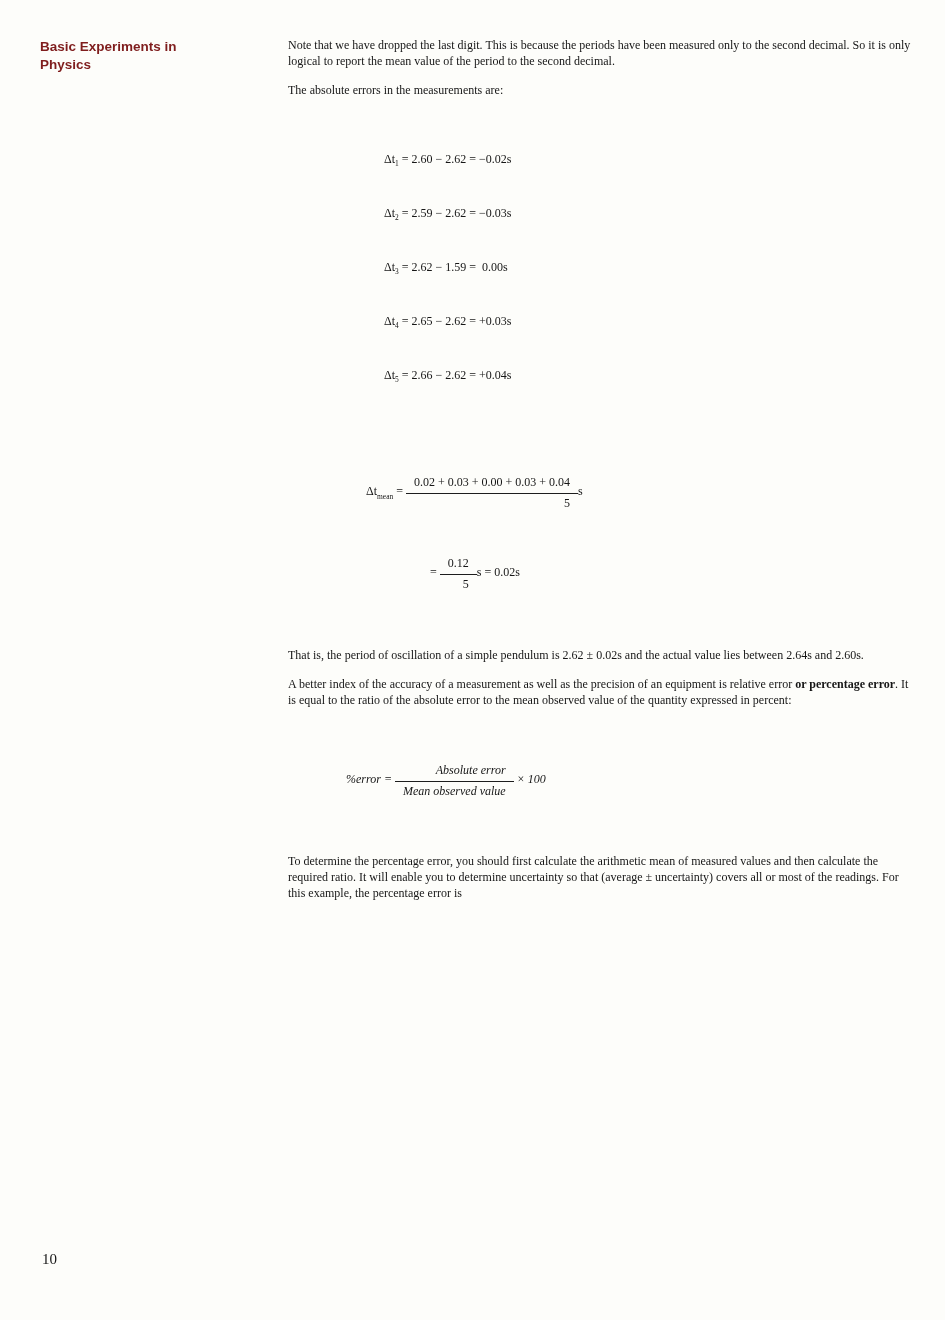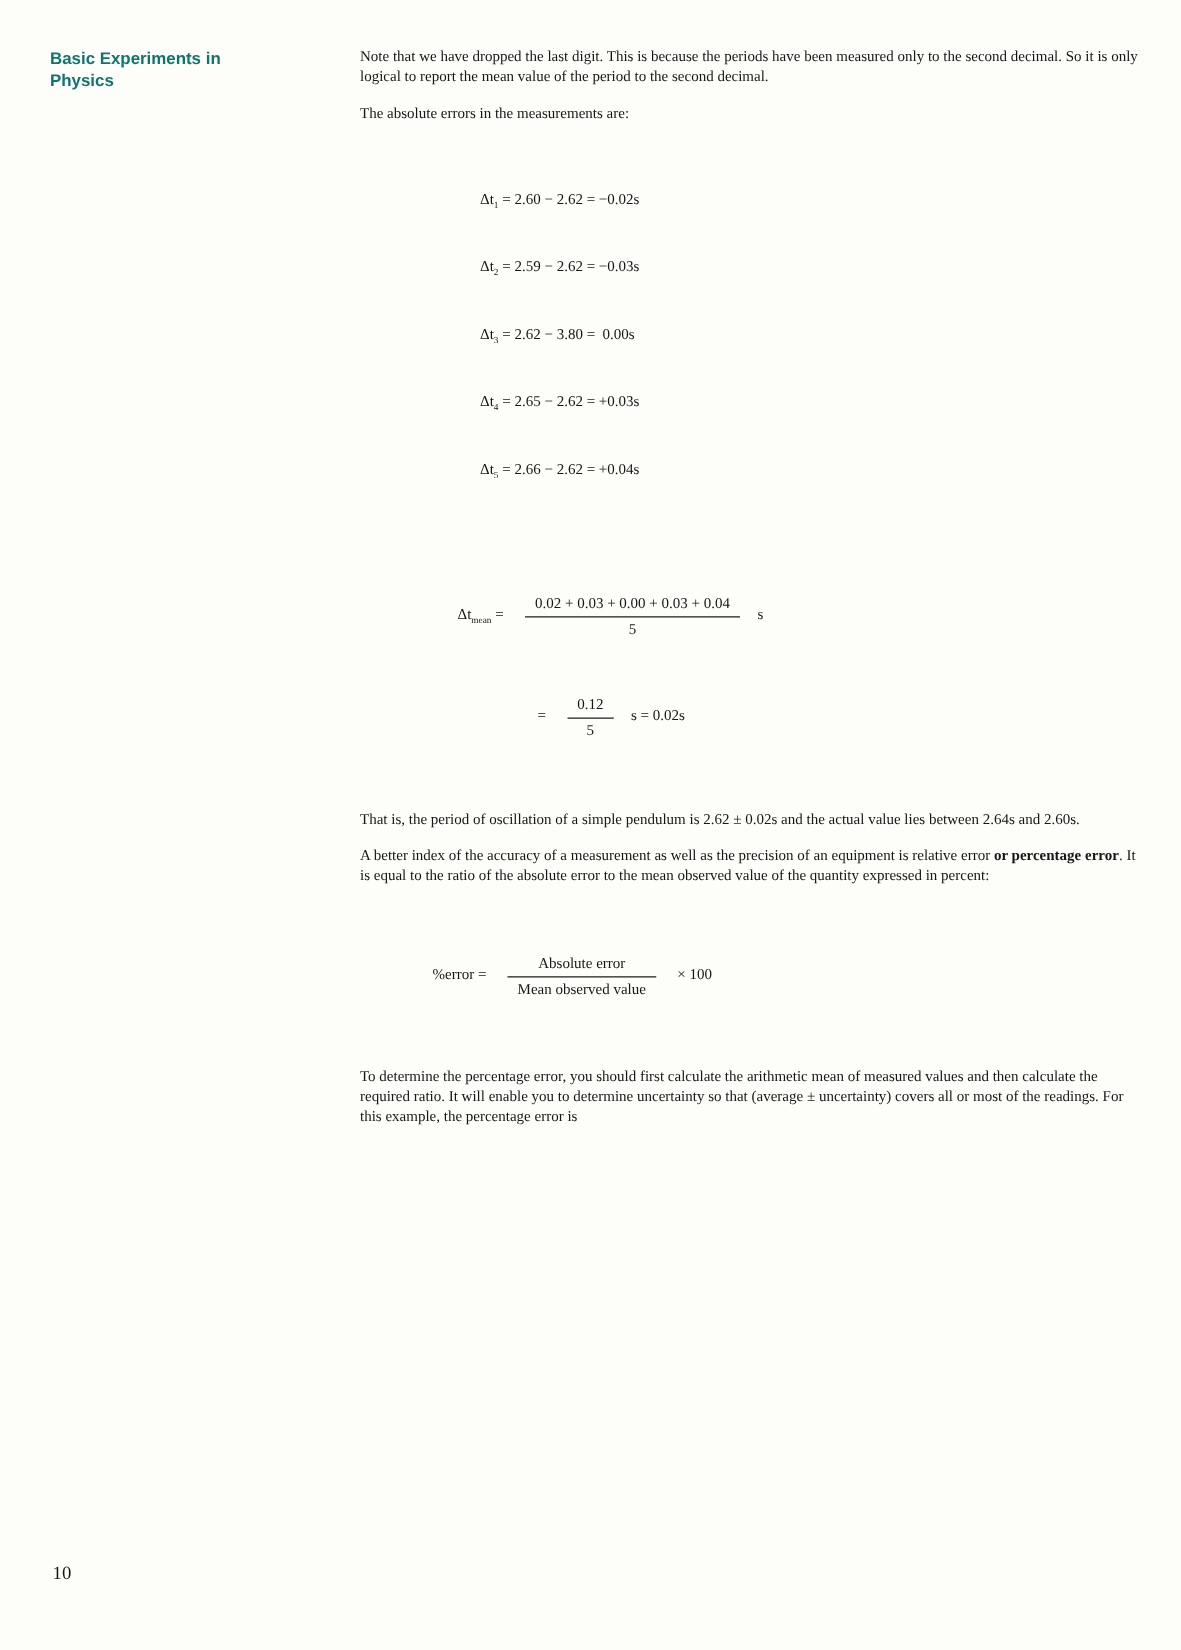--- a/index.html
+++ b/index.html
@@ -15,21 +15,21 @@
     position: relative;
     overflow: hidden;
   }
   .margin-col {
     flex: 0 0 208px;
     margin-right: 40px;
     font-family: "Liberation Sans", "DejaVu Sans", sans-serif;
     font-weight: bold;
     font-size: 13.5px;
     line-height: 1.3;
-    color: #0f766e;
+    color: #7f1d1d;
   }
   .page-number {
     position: absolute;
     left: 42px;
     bottom: 52px;
     font-family: "Liberation Serif", serif;
     font-size: 15px;
     font-weight: normal;
     margin-top: 12px;
   }
@@ -50,36 +50,36 @@
     line-height: 1.5;
   }
   .eq-line { white-space: pre; }
   sub {
     font-size: 0.62em;
     line-height: 0;
   }
   .frac {
     display: inline-block;
     vertical-align: middle;
-    text-align: center;
-    margin: 0 14px;
+    text-align: right;
+    margin: 0 0;
     line-height: 1.25;
   }
   .frac .num {
     display: block;
     padding: 1px 8px 3px;
     border-bottom: 1.6px solid #1d1d1d;
   }
   .frac .den {
     display: block;
     padding: 2px 8px 0;
   }
   .eq-mean   { margin: 18px 0 20px 78px; }
   .eq-mean .eq-line2 { margin-top: 8px; margin-left: 64px; }
-  .eq-percent { margin: 17px 0 19px 58px; }
+  .eq-percent { margin: 17px 0 19px 58px; font-style: italic; }
 </style>
 </head>
 <body>
 
 <div class="page">
 
   <aside class="margin-col">
     <div>
       <div>Basic Experiments in</div>
       <div>Physics</div>
@@ -90,21 +90,21 @@
 
   <main class="content-col">
 
     <p>Note that we have dropped the last digit. This is because the periods have been measured only to the second decimal. So it is only logical to report the mean value of the period to the second decimal.</p>
 
     <p>The absolute errors in the measurements are:</p>
 
     <div class="eq-block">
       <div class="eq-line"><span class="it">Δt</span><sub>1</sub><span> = 2.60 − 2.62 = −0.02s</span></div>
       <div class="eq-line"><span class="it">Δt</span><sub>2</sub><span> = 2.59 − 2.62 = −0.03s</span></div>
-      <div class="eq-line"><span class="it">Δt</span><sub>3</sub><span> = 2.62 − 3.80 =  0.00s</span></div>
+      <div class="eq-line"><span class="it">Δt</span><sub>3</sub><span> = 2.62 − 1.59 =  0.00s</span></div>
       <div class="eq-line"><span class="it">Δt</span><sub>4</sub><span> = 2.65 − 2.62 = +0.03s</span></div>
       <div class="eq-line"><span class="it">Δt</span><sub>5</sub><span> = 2.66 − 2.62 = +0.04s</span></div>
     </div>
 
 
     <div class="eq-block eq-mean">
       <div class="eq-line"><span class="it">Δt</span><sub class="it">mean</sub><span> = </span><span class="frac"><span class="num">0.02 + 0.03 + 0.00 + 0.03 + 0.04</span><span class="den">5</span></span><span>s</span></div>
       <div class="eq-line eq-line2"><span>= </span><span class="frac"><span class="num">0.12</span><span class="den">5</span></span><span>s = 0.02s</span></div>
     </div>
 

